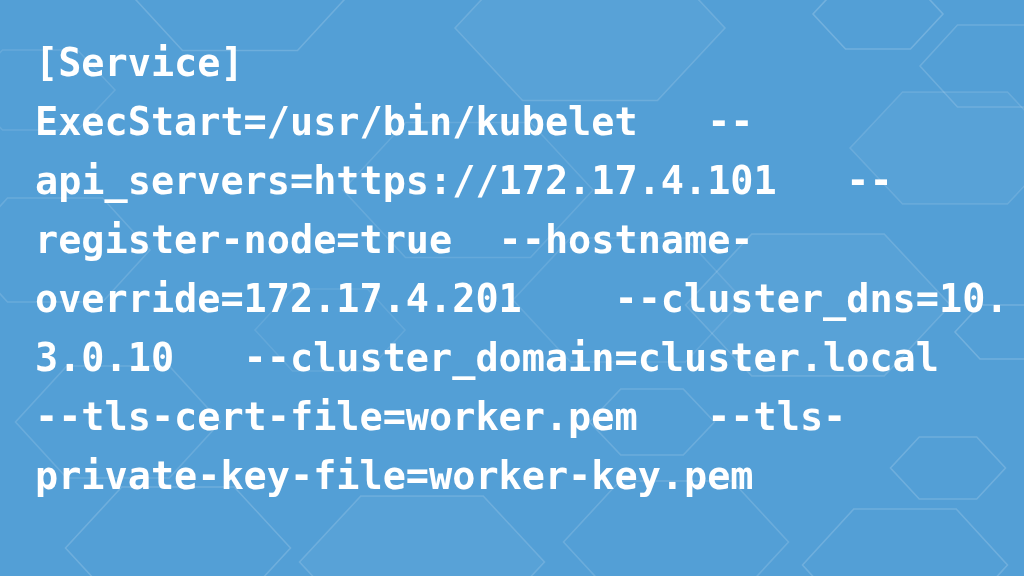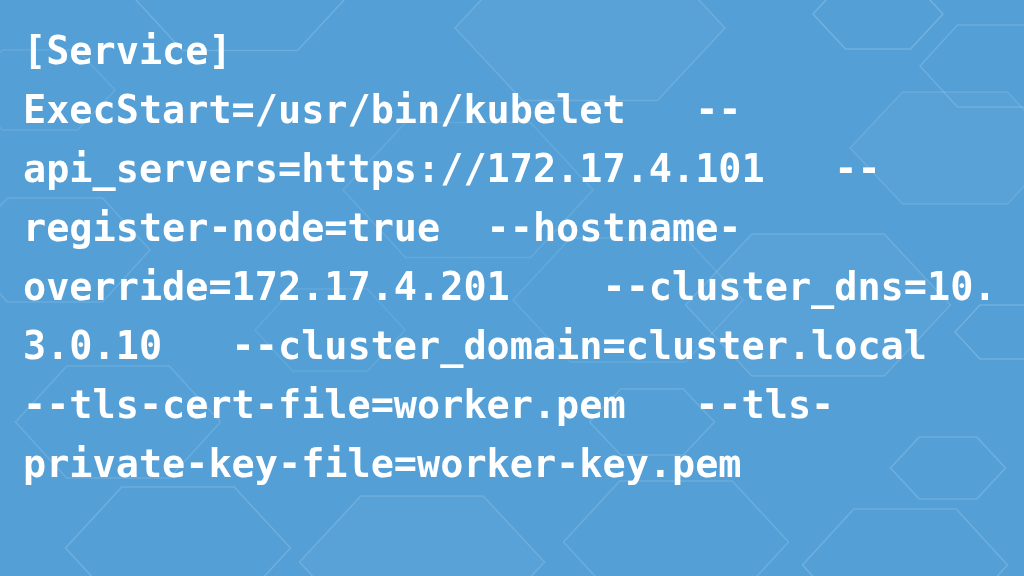--- a/index.html
+++ b/index.html
@@ -19,21 +19,21 @@
     left: 0;
     top: 0;
     width: 1024px;
     height: 576px;
     display: block;
   }
   .code {
     position: absolute;
     left: 19px;
     top: 17px;
-    margin: 4px;
+    margin: 16px;
     font-family: "DejaVu Sans Mono", monospace;
     font-size: 38.5px;
     font-weight: bold;
     line-height: 59px;
     white-space: pre;
     letter-spacing: 0;
   }
   .code-line {
     display: block;
     white-space: pre;

